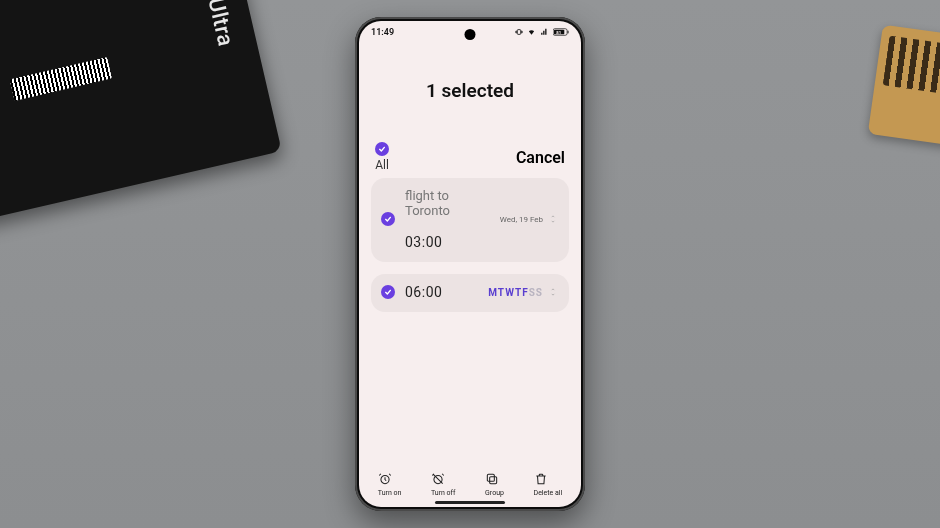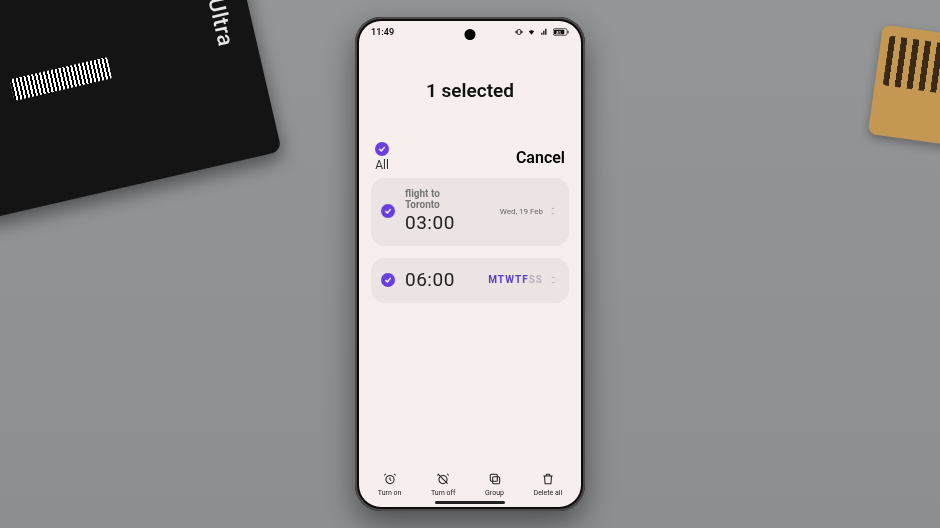--- a/index.html
+++ b/index.html
@@ -181,27 +181,26 @@
     background: #ece3e3;
     border-radius: 14px;
     padding: 10px 12px 12px 10px;
     display: flex;
     align-items: center;
     gap: 10px;
   }
   .card .check { flex: 0 0 auto; }
   .card-body { flex: 1; min-width: 0; }
   .card-label {
-    font-size: 10px;
+    font-size: 13px;
     color: #777;
-    margin-bottom: 1px;
-    font-weight: bold;
+    margin-bottom: 16px;
   }
   .card-time {
-    font-size: 19px;
+    font-size: 14px;
     font-weight: 400;
     color: #222;
     letter-spacing: .5px;
   }
   .card-meta {
     display: flex;
     align-items: center;
     gap: 6px;
     font-size: 8px;
     color: #666;
@@ -223,21 +222,20 @@
 
   .bottombar {
     margin-top: auto;
     display: flex;
     justify-content: space-around;
     padding: 8px 4px 10px;
   }
   .bb-item {
     display: flex;
     flex-direction: column;
-    align-items: center;
     gap: 3px;
     font-size: 7px;
     color: #222;
   }
   .bb-item svg { display: block; }
 
   .gesture {
     position: absolute;
     bottom: 3px;
     left: 50%;

